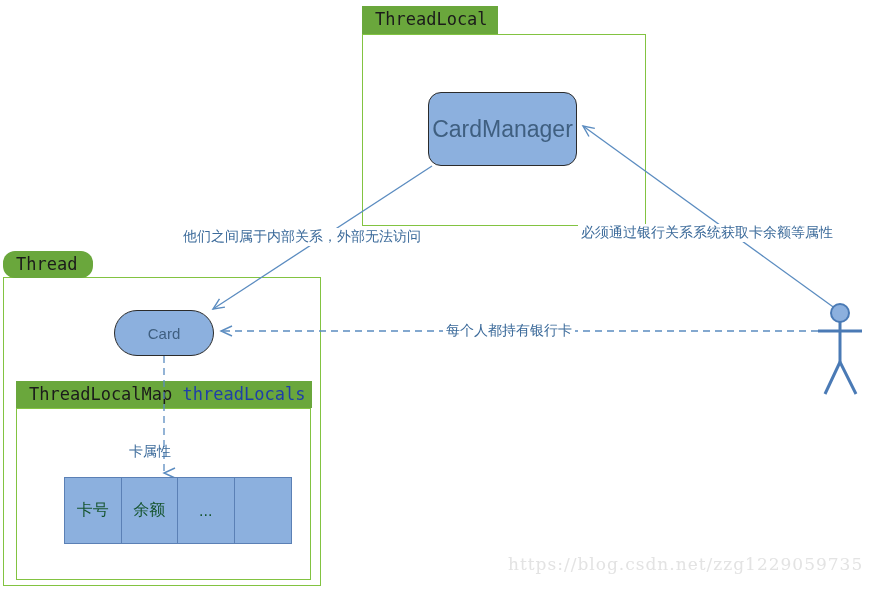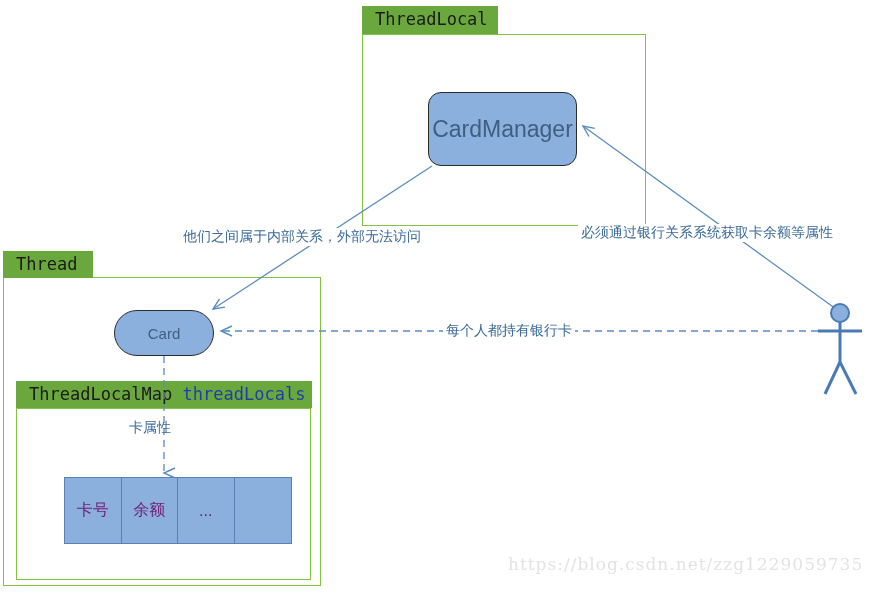--- a/index.html
+++ b/index.html
@@ -70,39 +70,40 @@
     border: 1.5px solid #5b80b5;
     background: #8cb0de;
     box-sizing: border-box;
   }
   .attr-cell {
     border-right: 1.5px solid #5b80b5;
     box-sizing: border-box;
     display: flex;
     align-items: center;
     justify-content: center;
-    color: #701a75;
+    color: #14532d;
     font-size: 16px;
     height: 100%;
   }
   .attr-cell:last-child {
     border-right: none;
   }
   
   .edge-label {
     position: absolute;
     color: #3b6a9a;
     font-size: 14px;
     white-space: nowrap;
     background: #ffffff;
     padding: 0 3px;
     text-align: center;
   }
   .edge-label.plain {
     background: transparent;
+    margin-top: 24px;
   }
   .watermark {
     position: absolute;
     color: #e3e3e3;
     font-family: "DejaVu Serif", "Liberation Serif", serif;
     font-size: 17px;
     letter-spacing: 1px;
     white-space: nowrap;
   }
 </style>
@@ -110,21 +111,21 @@
 <body>
 
 <div id="canvas">
 
   <div class="pkg-body" style="left:362px; top:34px; width:284px; height:192px;"></div>
   <div class="pkg-tab" style="left:362px; top:6px; width:136px; height:28px;">
     <span>ThreadLocal</span>
   </div>
 
   <div class="pkg-body" style="left:3px; top:277px; width:318px; height:309px;"></div>
-  <div class="pkg-tab" style="left:3px; top:251px; width:90px; height:27px;">
+  <div class="pkg-tab" style="left:3px; top:251px; width:90px; height:27px;border-radius:12px;">
     <span>Thread</span>
   </div>
 
   <div class="pkg-body" style="left:16px; top:408px; width:295px; height:172px;"></div>
   <div class="pkg-tab" style="left:16px; top:381px; width:296px; height:27px;">
     <span>ThreadLocalMap</span>
     <span class="accent">threadLocals</span>
   </div>
 
   <svg class="layer" viewBox="0 0 871 594">

